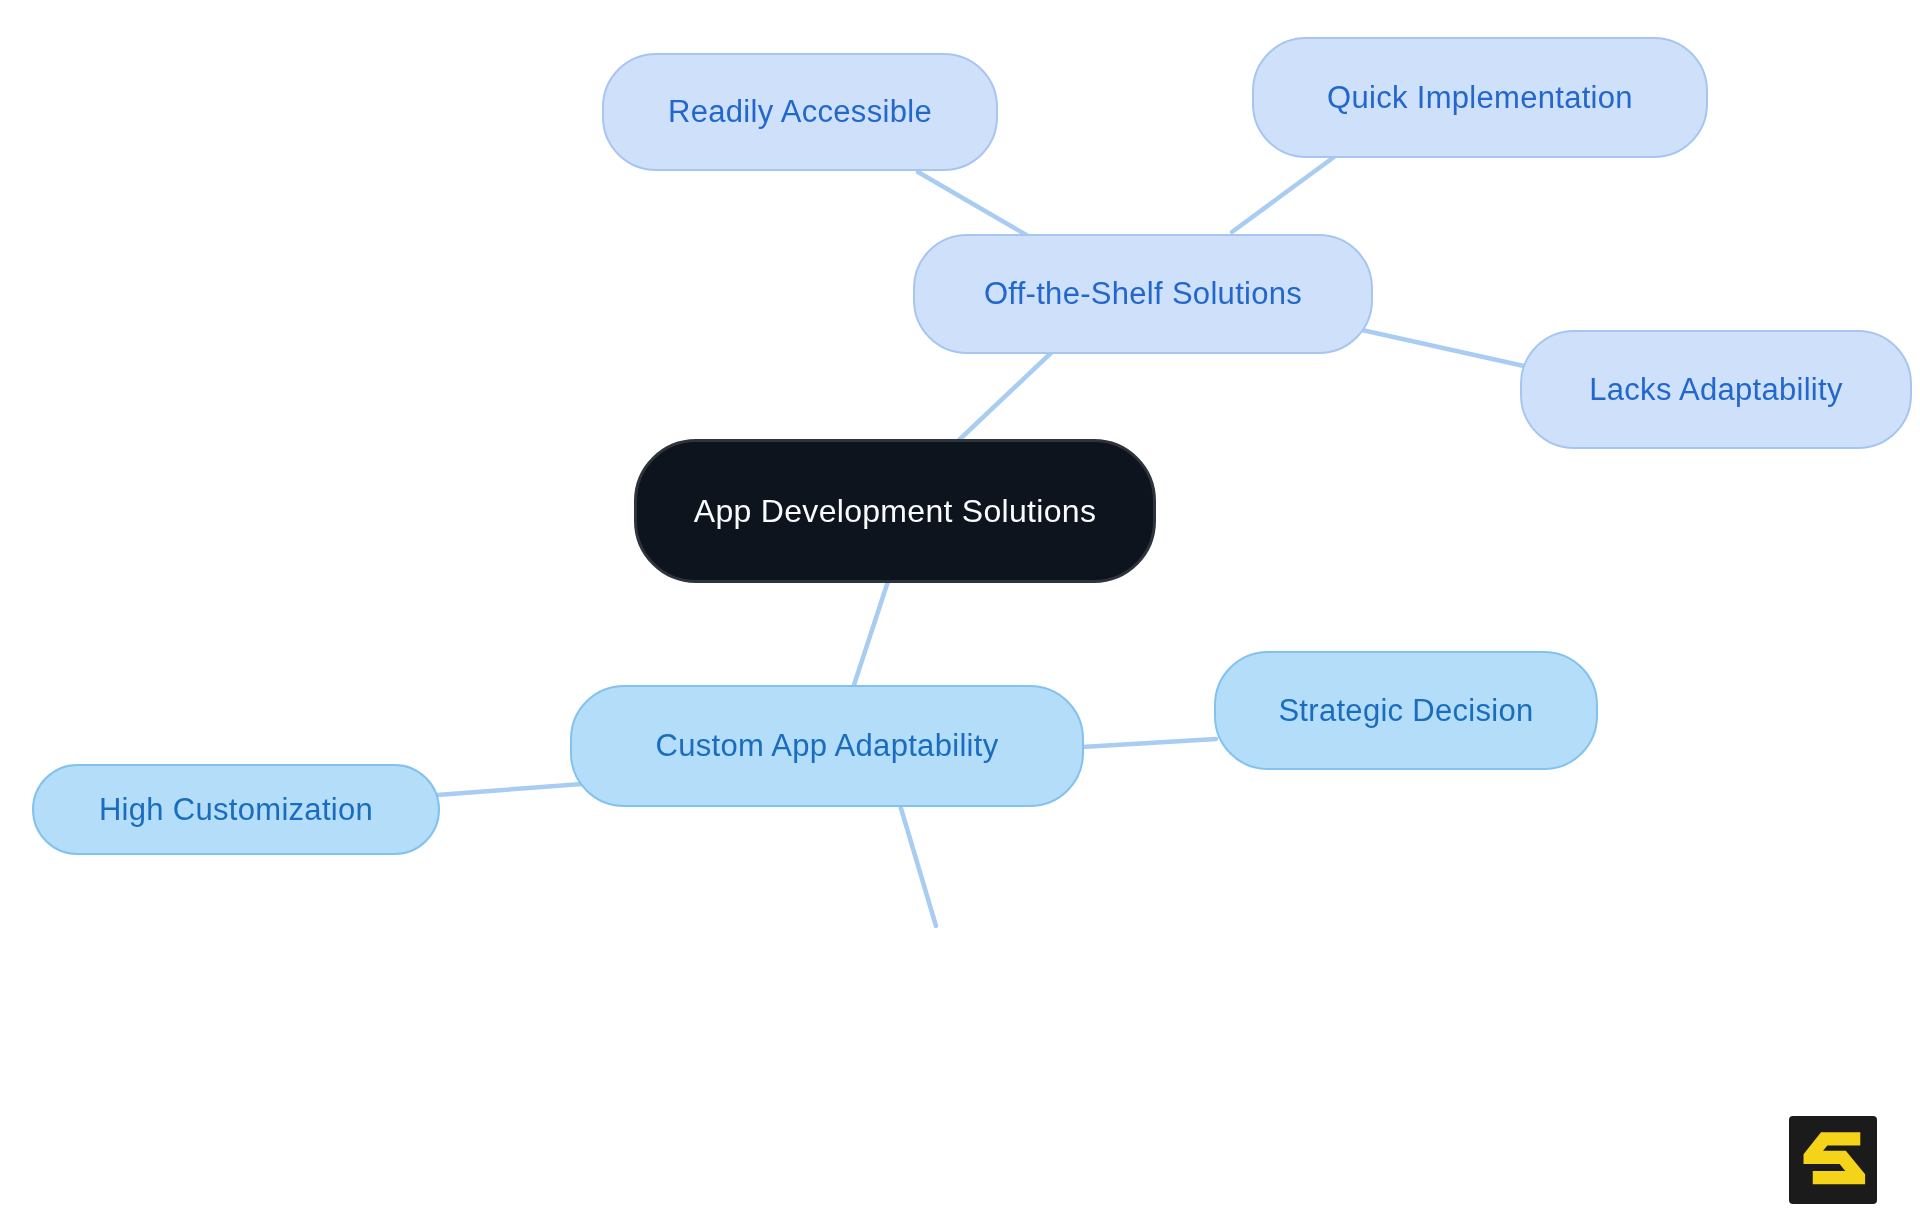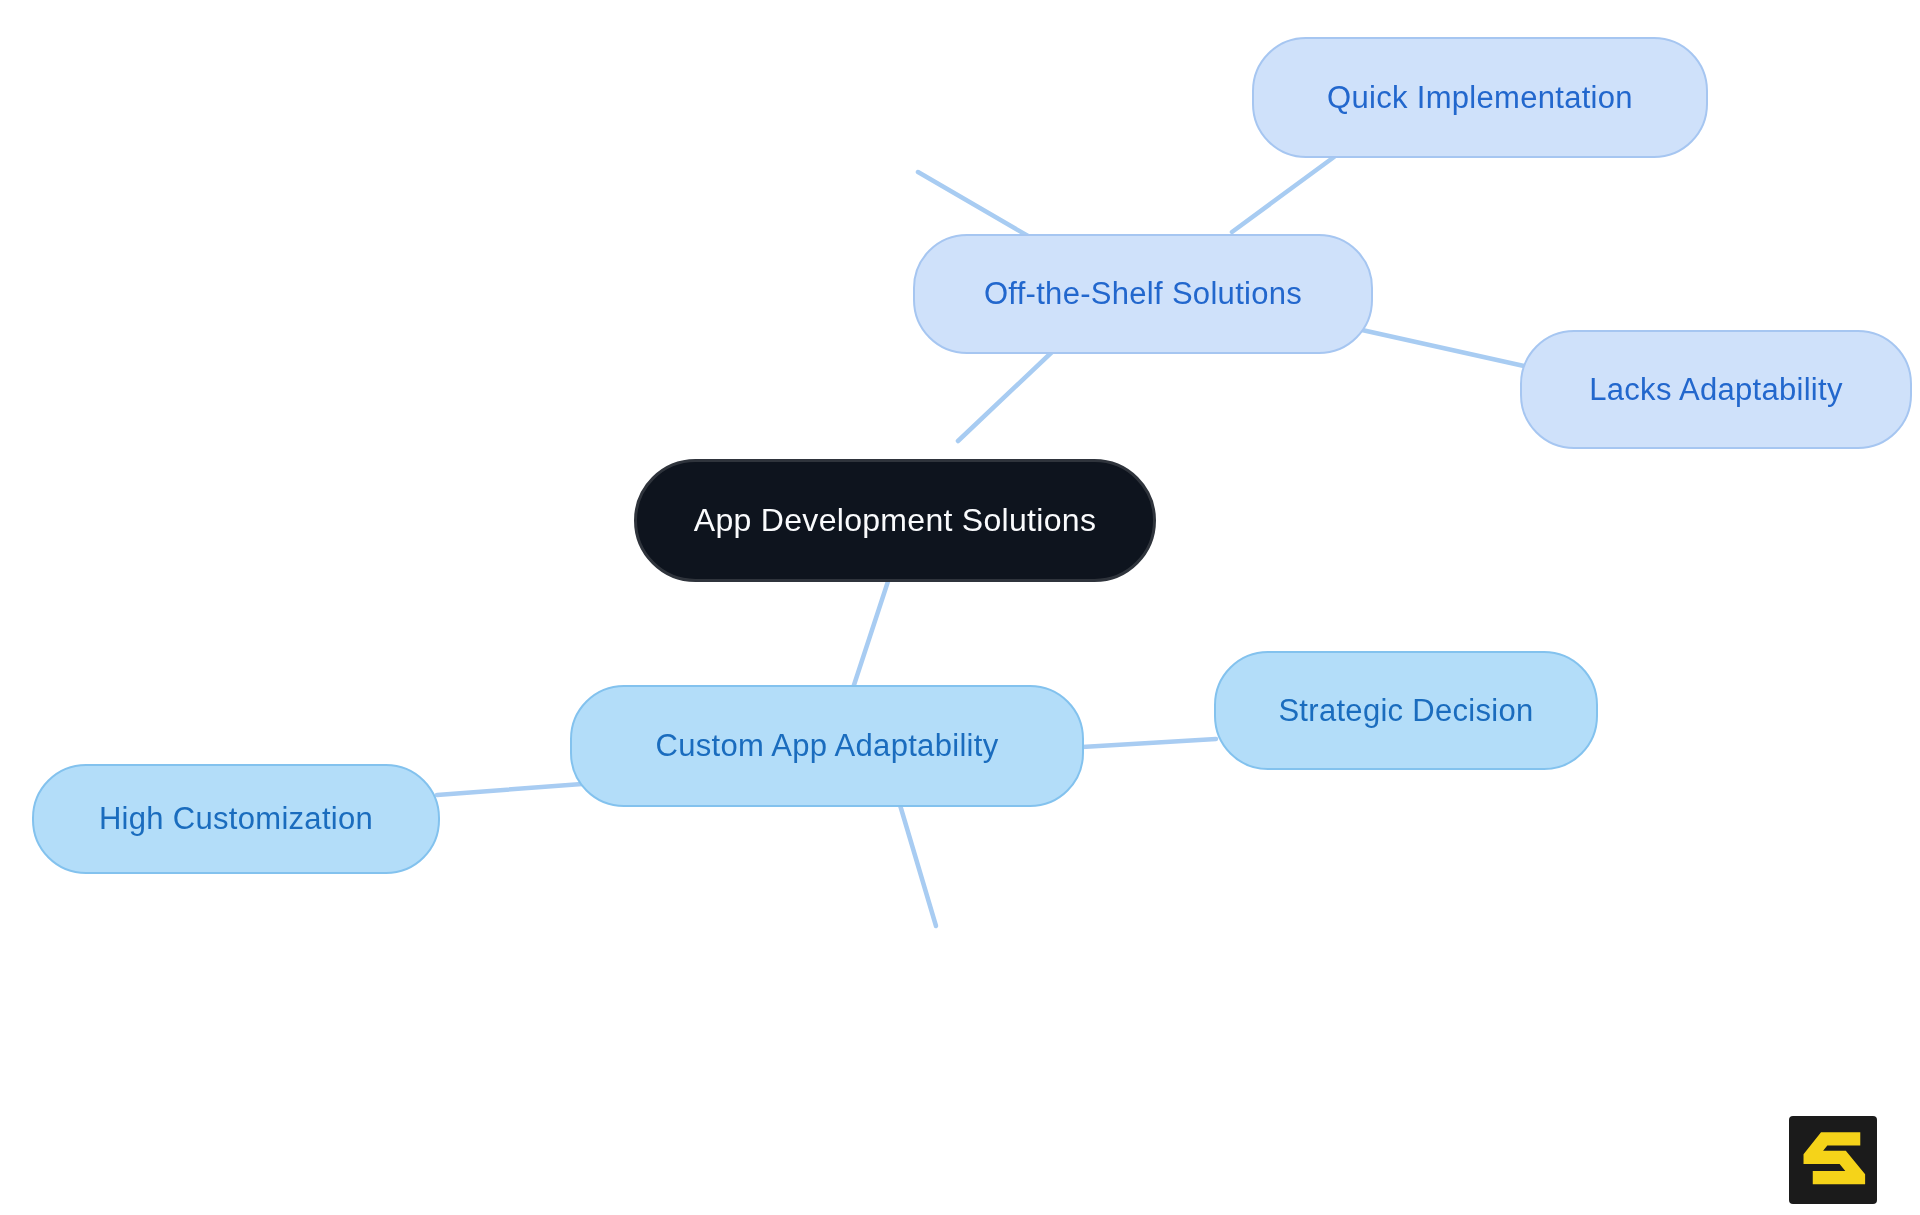--- a/index.html
+++ b/index.html
@@ -91,46 +91,49 @@
     <line class="edge" x1="918" y1="172" x2="1028" y2="236"></line>
     <line class="edge" x1="1334" y1="157" x2="1232" y2="232"></line>
     <line class="edge" x1="1362" y1="330" x2="1524" y2="366"></line>
     <line class="edge" x1="1052" y1="352" x2="958" y2="441"></line>
     <line class="edge" x1="895" y1="560" x2="853" y2="688"></line>
     <line class="edge" x1="1082" y1="747" x2="1216" y2="739"></line>
     <line class="edge" x1="582" y1="784" x2="437" y2="795"></line>
     <line class="edge" x1="900" y1="805" x2="936" y2="926"></line>
   </svg>
 
+  <div class="node branch1" style="left:602px; top:53px; width:396px; height:118px;">
+    <span>Readily Accessible</span>
+  </div>
 
   <div class="node branch1" style="left:1252px; top:37px; width:456px; height:121px;">
     <span>Quick Implementation</span>
   </div>
 
   <div class="node branch1" style="left:913px; top:234px; width:460px; height:120px;">
     <span>Off-the-Shelf Solutions</span>
   </div>
 
   <div class="node branch1" style="left:1520px; top:330px; width:392px; height:119px;">
     <span>Lacks Adaptability</span>
   </div>
 
-  <div class="node root-node" style="left:634px; top:459px; width:522px; height:123px;">
+  <div class="node root-node" style="left:634px; top:439px; width:522px; height:144px;">
     <span>App Development Solutions</span>
   </div>
 
   <div class="node branch2" style="left:570px; top:685px; width:514px; height:122px;">
     <span>Custom App Adaptability</span>
   </div>
 
   <div class="node branch2" style="left:1214px; top:651px; width:384px; height:119px;">
     <span>Strategic Decision</span>
   </div>
 
-  <div class="node branch2" style="left:32px; top:764px; width:408px; height:110px;">
+  <div class="node branch2" style="left:32px; top:764px; width:408px; height:91px;">
     <span>High Customization</span>
   </div>
 
 
   <div class="logo">
     <svg viewBox="0 0 100 100" xmlns="http://www.w3.org/2000/svg" aria-hidden="true">
       <polyline class="s-stroke" points="81,26 40,26 24,46 24,47 61,47 79,69 79,70 27,70"></polyline>
     </svg>
   </div>
 

